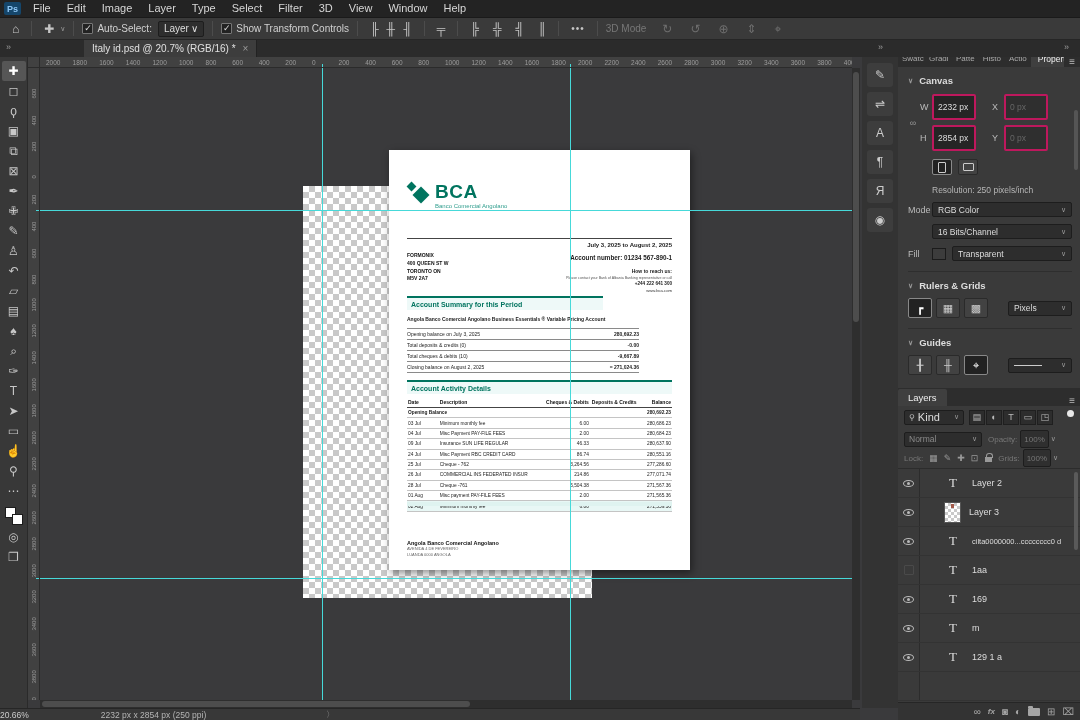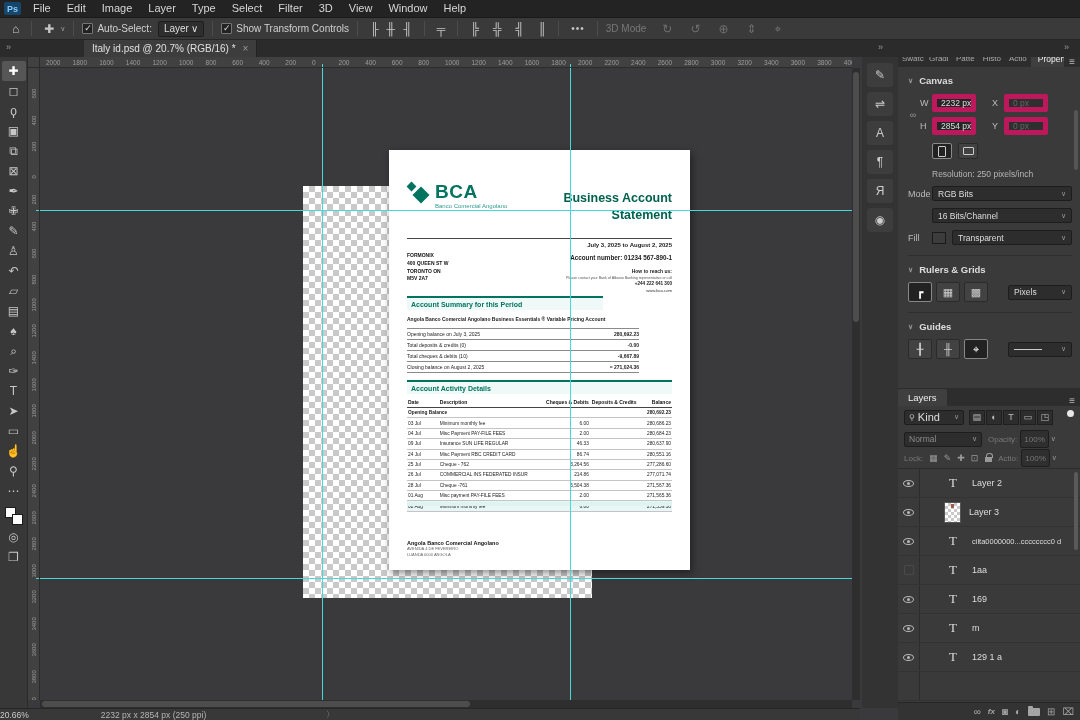--- a/index.html
+++ b/index.html
@@ -99,21 +99,21 @@
   .hamb{margin-left:auto;font-size:10px;color:#bbb;padding:0 5px}
   #pbody{position:absolute;left:0;top:27px;width:182px;height:321px;padding:0 8px 0 10px;overflow:hidden}
   .doc-row{display:flex;align-items:center;margin-top:7px;padding-bottom:9px;border-bottom:1px solid #2e2e2e}
   .doc-ico{width:11px;height:13px;border:1px solid #c4c4c4;border-radius:1px;margin-right:8px}
   .doc-row span{font-size:10px;color:#ddd}
   .sec-h{display:flex;align-items:center;font-size:9.5px;font-weight:bold;color:#ddd;margin-top:8px}
   .sec-h .ch{font-size:7px;color:#999;margin-right:6px}
   .dimgrid{display:grid;grid-template-columns:12px 12px 44px 16px 12px 44px;row-gap:5px;align-items:center;margin-top:8px}
   .chain{writing-mode:vertical-rl;font-size:9px;color:#999;grid-row:1/3;justify-self:start}
   .dlab{font-size:9px;color:#bbb}
-  .fld{height:18px;background:#252525;border:5px solid #be185d;border-radius:2px;font-size:8.5px;color:#ddd;display:flex;align-items:center;padding:0 4px;white-space:nowrap}
+  .fld{height:26px;background:#252525;border:2px solid #be185d;border-radius:2px;font-size:8.5px;color:#ddd;display:flex;align-items:center;padding:0 4px;white-space:nowrap}
   .fld.dis{color:#666;background:#2f2f2f}
   .orient{display:flex;gap:6px;margin-top:8px;margin-left:24px}
   .obtn{width:20px;height:16px;background:#424242;border:1px solid #2a2a2a;border-radius:2px;display:flex;align-items:center;justify-content:center}
   .obtn.active{background:#222;border-color:#8a8a8a}
   .orient-p{width:8px;height:11px;border:1px solid #ccc;border-radius:1px}
   .orient-l{width:11px;height:8px;border:1px solid #ccc;border-radius:1px}
   .res{font-size:8.5px;color:#b5b5b5;margin-top:10px;margin-left:24px}
   .prow{display:flex;align-items:center;margin-top:7px}
   .prow .plab{width:24px;font-size:9px;color:#bbb;flex:0 0 24px}
   .psel{height:15px;background:#2d2d2d;border:1px solid #1d1d1d;border-radius:2px;display:flex;align-items:center;justify-content:space-between;padding:0 5px;font-size:8.5px;color:#ddd;flex:1}
@@ -356,24 +356,20 @@
       <span class="logo-dia">
           <span class="d1"></span>
           <span class="d2"></span>
         </span>
       <span style="margin-left:6px">
         <span class="brand">BCA</span>
         <div class="tagline">Banco Comercial Angolano</div>
       </span>
     </div>
 
-    <div class="b stmt-title" style="right:18px;top:40px">
-      <div>Business Account</div>
-      <div>Statement</div>
-    </div>
     <div class="hr" style="top:88px"></div>
     <div class="b period" style="right:18px;top:92px">July 3, 2025 to August 2, 2025</div>
 
     <div class="b addr" style="left:18px;top:102px">
       <div>FORMONIX</div>
       <div>400 QUEEN ST W</div>
       <div>TORONTO  ON</div>
       <div>M5V 2A7</div>
     </div>
     <div class="b acct-num" style="right:18px;top:104px">Account number: 01234 567-890-1</div>
@@ -582,21 +578,21 @@
       <span class="obtn">
           <span class="orient-l"></span>
         </span>
     </div>
 
     <div class="res">Resolution: 250 pixels/inch</div>
 
     <div class="prow">
       <span class="plab">Mode</span>
       <span class="psel">
-        <span>RGB Bits</span>
+        <span>RGB Color</span>
         <span class="caret">∨</span>
       </span>
     </div>
     <div class="prow">
       <span class="plab"></span>
       <span class="psel">
         <span>16 Bits/Channel</span>
         <span class="caret">∨</span>
       </span>
     </div>
@@ -683,21 +679,21 @@
   <div id="llock" class="lrowbar">
     <span class="glab" style="margin-left:0">Lock:</span>
     <span style="display:flex">
 
     <span class="lk-ico">▦</span>
         <span class="lk-ico">✎</span>
         <span class="lk-ico">✚</span>
         <span class="lk-ico">⊡</span>
       </span>
     <span class="lock-ico"></span>
-    <span class="glab">Actio:</span>
+    <span class="glab">Grids:</span>
     <span class="gfld">100%</span>
     <span class="caret">∨</span>
   </div>
 
   <div id="llist">
     <div class="lrow">
       <span class="eye-cell">
           <span class="eye"></span>
         </span>
       <span class="t-ico">T</span>

